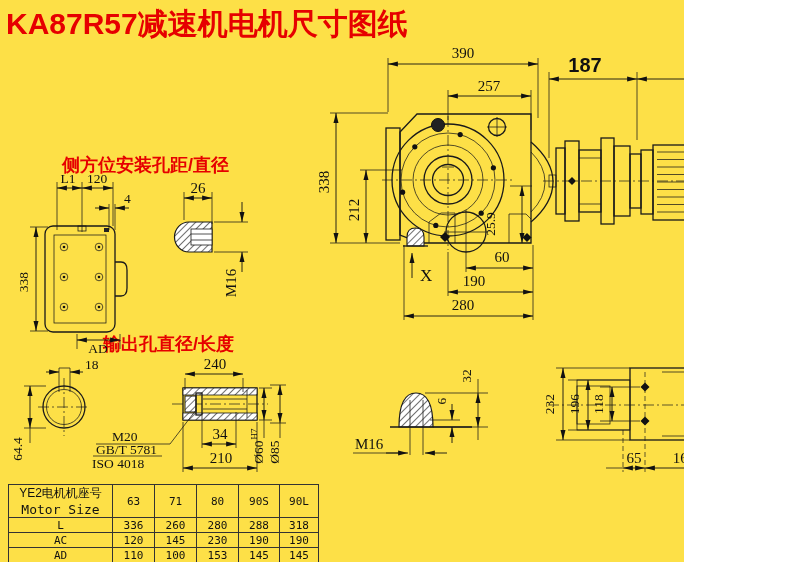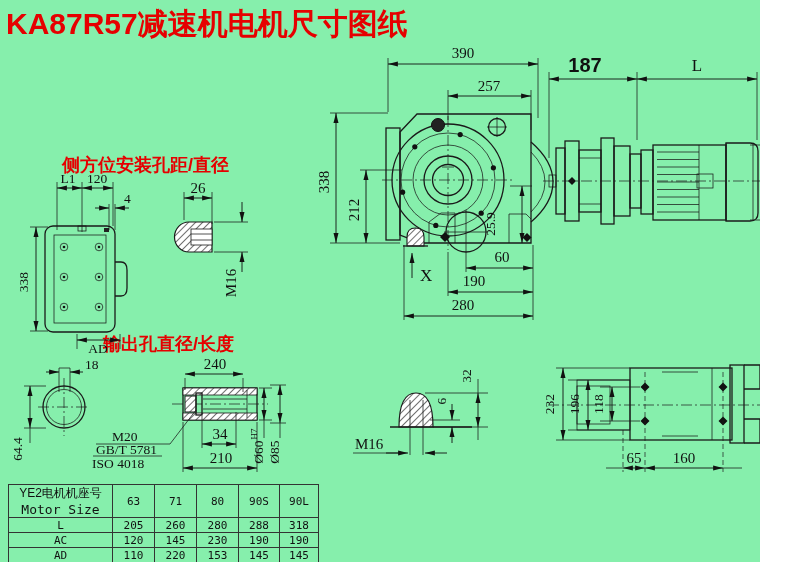--- a/index.html
+++ b/index.html
@@ -1,16 +1,16 @@
 <!DOCTYPE html>
 <html><head>
 <meta charset="utf-8">
 <style>
   html,body{margin:0;padding:0;background:#fff;}
-  #canvas{position:relative;width:760px;height:562px;background:#86efac;overflow:hidden;
+  #canvas{position:relative;width:684px;height:562px;background:#fde047;overflow:hidden;
           font-family:"Liberation Sans",sans-serif;}
   #title{position:absolute;left:6px;top:4px;font-size:30px;font-weight:bold;
          letter-spacing:0px;white-space:nowrap;}
   #logo{position:absolute;left:38px;top:56px;width:88px;height:28px;
         border:2px solid #7b3f2f;box-shadow:inset 0 0 0 2px #ffffff, inset 0 0 0 3px #8a4a3a;
         display:flex;align-items:center;justify-content:center;
         font-family:"Liberation Serif",serif;font-weight:bold;font-size:20px;color:#1a1acc;}
   .red-label{position:absolute;font-weight:bold;font-size:18px;white-space:nowrap;}
   svg{position:absolute;left:0;top:0;}
   .o{fill:none;stroke:#1a1a1a;stroke-width:1.3;}
@@ -365,37 +365,37 @@
         <div class="hdr-en">Motor Size</div>
       </td>
       <td>63</td>
       <td>71</td>
       <td>80</td>
       <td>90S</td>
       <td>90L</td>
     </tr>
     <tr>
       <td>L</td>
-      <td>205</td>
+      <td>336</td>
       <td>260</td>
       <td>280</td>
       <td>288</td>
       <td>318</td>
     </tr>
     <tr>
       <td>AC</td>
       <td>120</td>
       <td>145</td>
       <td>230</td>
       <td>190</td>
       <td>190</td>
     </tr>
     <tr>
       <td>AD</td>
       <td>110</td>
-      <td>220</td>
+      <td>100</td>
       <td>153</td>
       <td>145</td>
       <td>145</td>
     </tr>
   </tbody>
     </table>
 </div>
 
 </body></html>

